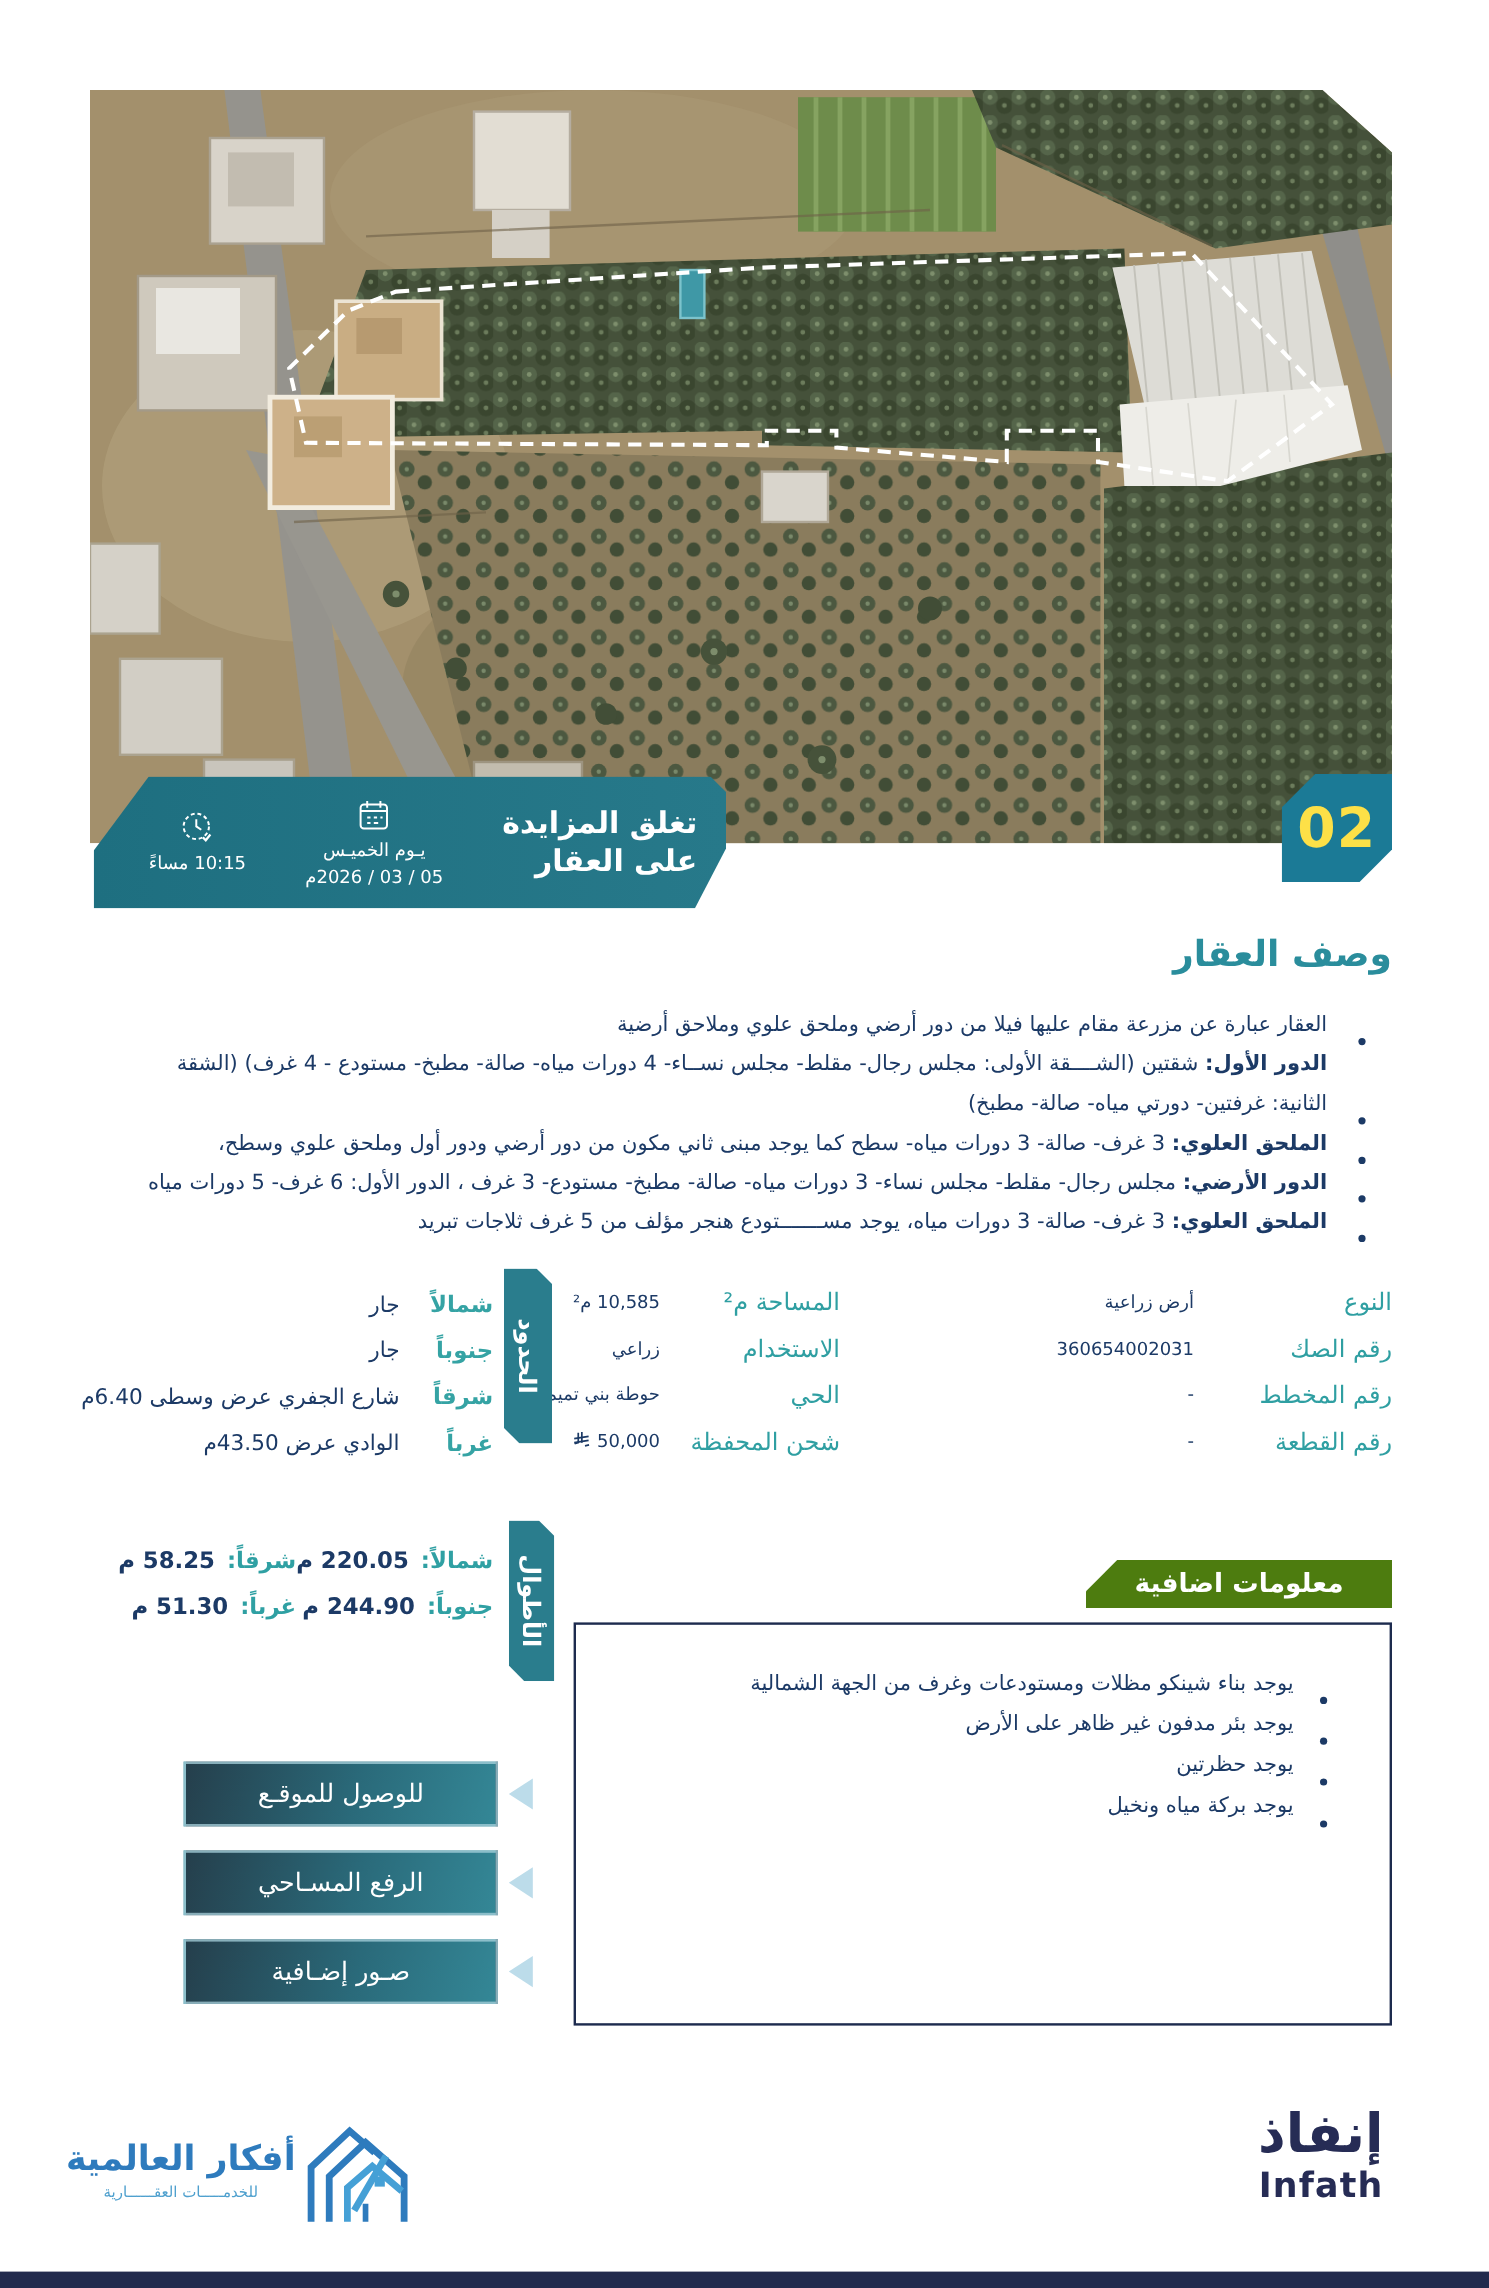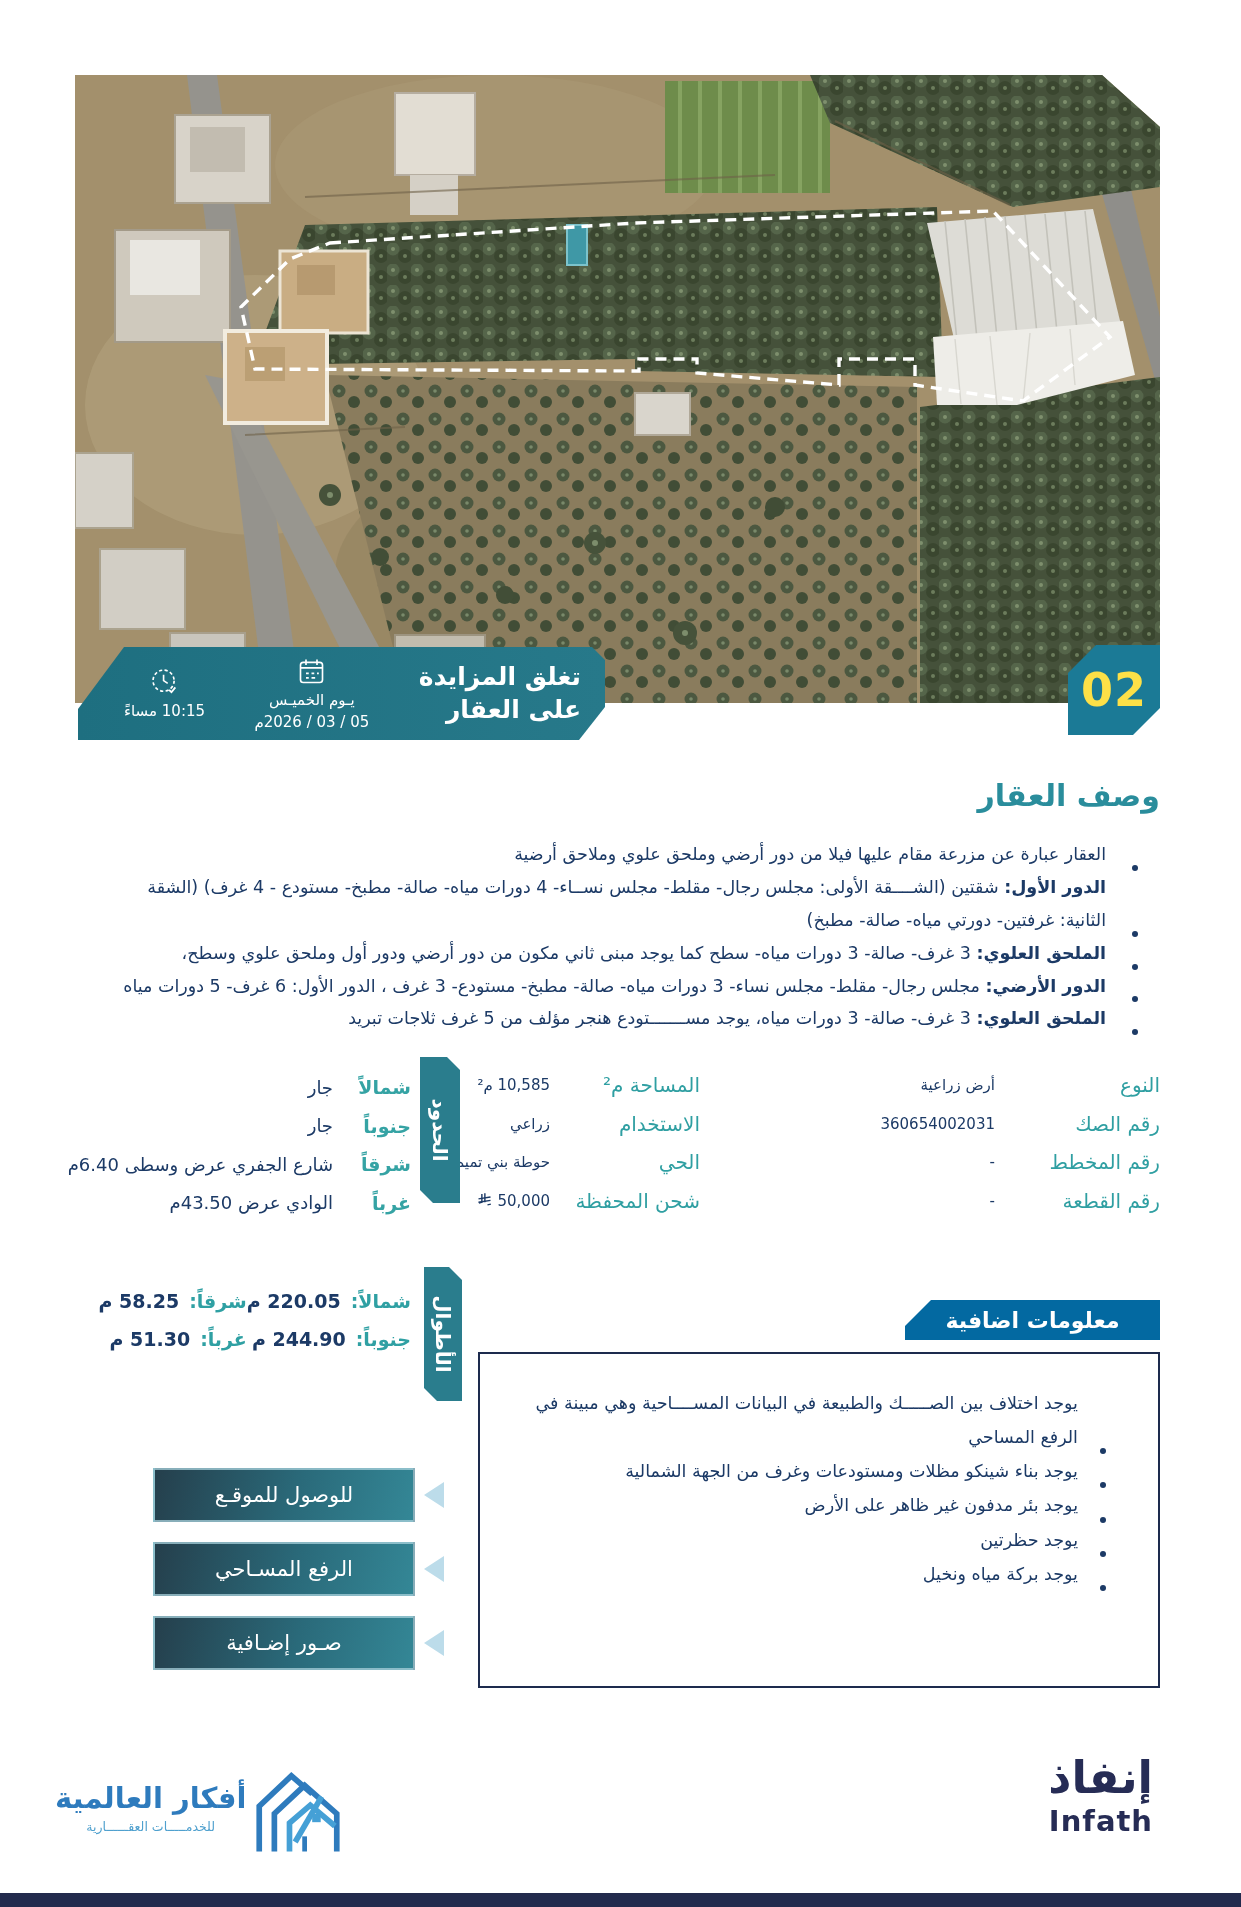--- a/index.html
+++ b/index.html
@@ -6,21 +6,21 @@
   .page{position:relative;width:1241px;height:1907px;background:#fff;overflow:hidden;
         font-family:"DejaVu Sans",sans-serif;direction:rtl;color:#1C3A66;}
   .abs{position:absolute;}
 
   
   .photo{left:75px;top:75px;width:1085px;height:628px;z-index:1;
          clip-path:polygon(0 0,calc(100% - 58px) 0,100% 52px,100% 100%,0 100%);}
   .photo svg{width:100%;height:100%;display:block;}
 
   
-  .banner{left:78px;top:647px;width:527px;height:93px;z-index:3;
+  .banner{left:78px;top:647px;width:527px;height:110px;z-index:3;
           background:linear-gradient(90deg,#1e6f80,#27798a);
           clip-path:polygon(46px 0,calc(100% - 13px) 0,100% 13px,100% 60px,calc(100% - 26px) 100%,0 100%,0 62px);
           display:flex;align-items:center;justify-content:space-between;
           padding:0 24px 0 46px;box-sizing:border-box;color:#fff;}
   .banner-title{font-size:25px;font-weight:bold;line-height:1.3;text-align:right;white-space:nowrap;}
   .icon-group{display:flex;flex-direction:column;align-items:center;gap:3px;font-size:15px;line-height:1.3;text-align:center;}
   .icon-group svg{width:33px;height:33px;}
 
   .badge{left:1068px;top:645px;width:92px;height:90px;background:#1b7a96;z-index:3;
          clip-path:polygon(28px 0,100% 0,100% calc(100% - 27px),calc(100% - 27px) 100%,0 100%,0 28px);
@@ -57,21 +57,21 @@
   .bound-label{color:#35a3a4;font-size:19px;font-weight:bold;}
   .bound-value{text-align:right;font-size:18px;color:#1C3A66;white-space:nowrap;}
 
   
   .lengths{top:1290px;left:85px;width:326px;display:grid;grid-template-columns:1fr 1fr;row-gap:16px;}
   .len-pair{display:flex;gap:10px;align-items:center;font-size:19px;white-space:nowrap;}
   .len-label{color:#2fa0a3;font-weight:bold;}
   .len-value{color:#1C3A66;font-weight:bold;}
 
   
-  .addinfo-header{top:1300px;right:81px;width:255px;height:40px;background:#0369a1;
+  .addinfo-header{top:1300px;right:81px;width:255px;height:40px;background:#4d7c0f;
         clip-path:polygon(26px 0,100% 0,100% 100%,0 100%,0 26px);
         color:#fff;display:flex;align-items:center;justify-content:center;font-size:22px;font-weight:bold;}
   .addinfo-box{top:1352px;right:81px;width:682px;height:336px;border:2px solid #1d2b4e;
         box-sizing:border-box;padding:32px 52px 0 36px;background:#fff;}
   .addinfo-box .bullet .dot{margin:14px 0 0 22px;}
   .addinfo-box .bullet .txt{font-size:17.5px;line-height:1.95;}
 
   
   .btn{left:153px;width:262px;height:54px;box-sizing:border-box;cursor:pointer;
        background:linear-gradient(105deg,#253f4c 0%,#2a6a7a 55%,#348796 100%);
@@ -312,24 +312,20 @@
     <div class="len-pair">
       <span class="len-label">غرباً:</span>
       <span class="len-value">51.30 م</span>
     </div>
   </div>
 
   <div class="abs addinfo-header">معلومات اضافية</div>
   <div class="abs addinfo-box">
     <div class="bullet">
       <span class="dot"></span>
-      <span class="txt">يوجد اختلاف بين الصـــــك والطبيعة في البيانات المســــاحية وهي مبينة في الرفع المساحي</span>
-    </div>
-    <div class="bullet">
-      <span class="dot"></span>
       <span class="txt">يوجد بناء شينكو مظلات ومستودعات وغرف من الجهة الشمالية</span>
     </div>
     <div class="bullet">
       <span class="dot"></span>
       <span class="txt">يوجد بئر مدفون غير ظاهر على الأرض</span>
     </div>
     <div class="bullet">
       <span class="dot"></span>
       <span class="txt">يوجد حظرتين</span>
     </div>

